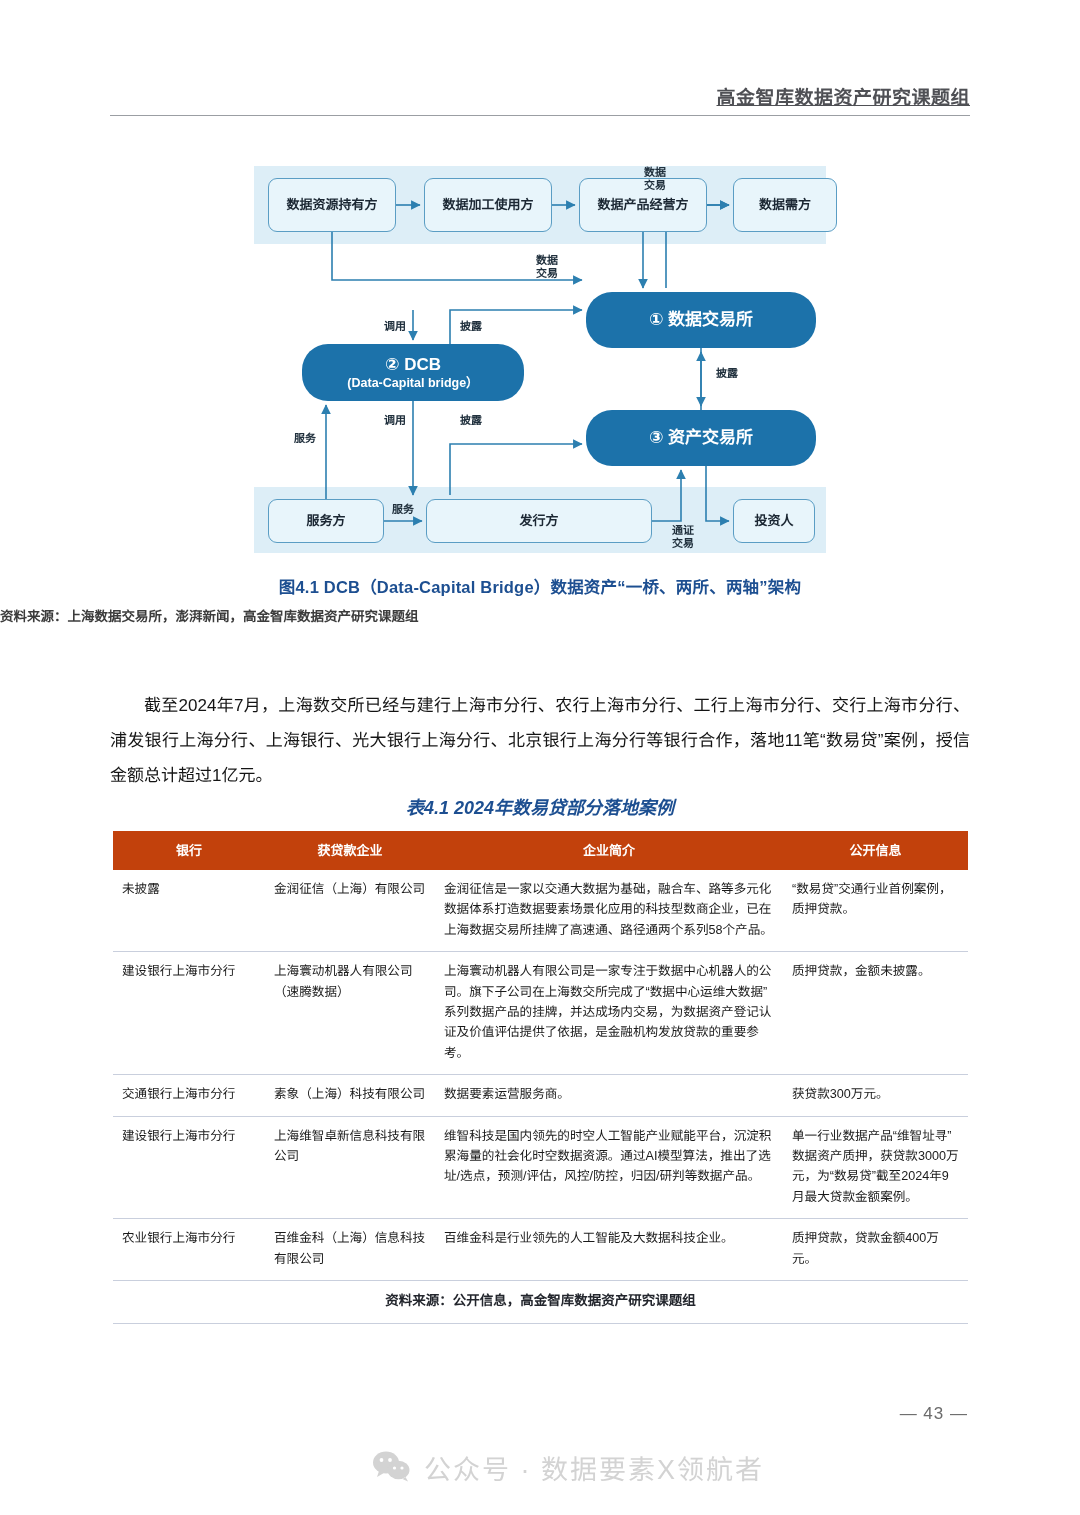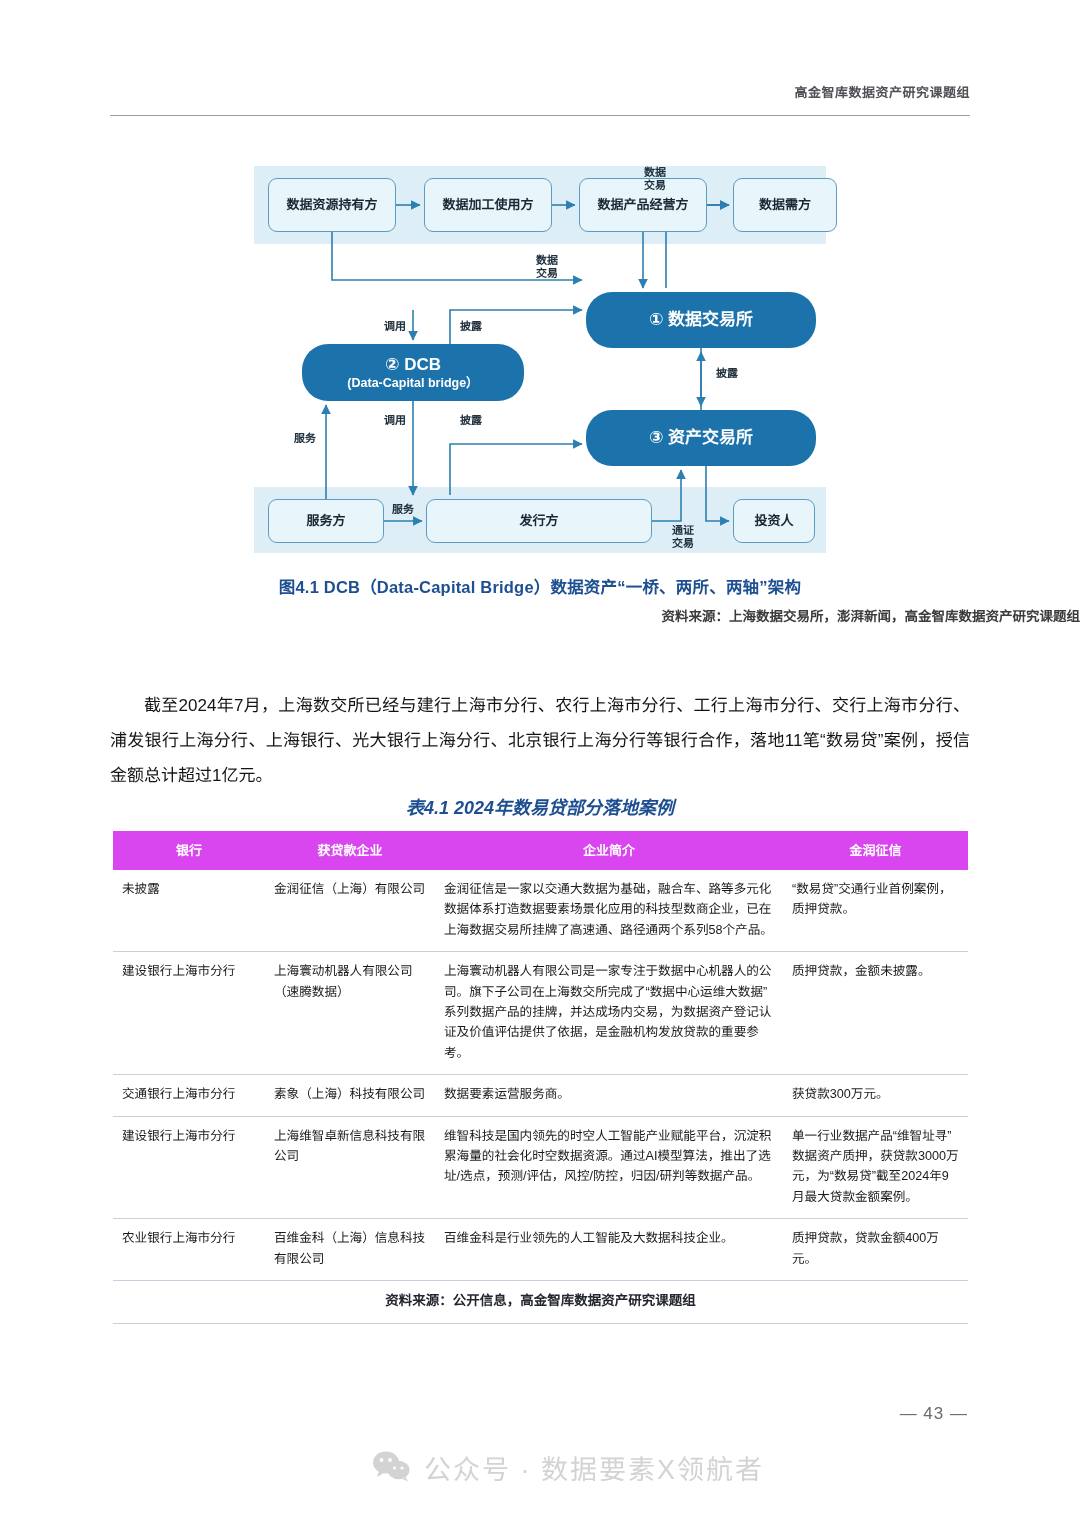--- a/index.html
+++ b/index.html
@@ -22,24 +22,25 @@
     position: absolute;
     top: 82px;
     left: 110px;
     width: 860px;
     height: 42px;
   }
   .page-header .hdr-text {
     position: absolute;
     right: 0;
     top: 0;
-    font-size: 13px;
+    font-size: 19px;
     font-weight: 700;
     color: #4f5055;
     letter-spacing: 0.5px;
+    text-decoration: underline;
   }
   .page-header .hdr-rule {
     position: absolute;
     left: 0;
     top: 33px;
     width: 860px;
     height: 1px;
     background: #9b9ea3;
   }
 
@@ -130,21 +131,21 @@
   .fig-caption {
     margin-top: 16px;
     text-align: center;
     font-size: 16.5px;
     font-weight: 700;
     color: #1d4f91;
     letter-spacing: 0.2px;
   }
   .fig-source {
     margin-top: 7px;
-    text-align: right;
+    text-align: left;
     font-size: 13.5px;
     font-weight: 700;
     color: #3c3c3c;
   }
 
   
   .body-para {
     position: absolute;
     top: 672px;
     left: 110px;
@@ -173,21 +174,21 @@
     top: 831px;
     left: 113px;
     width: 855px;
     border-collapse: collapse;
     font-size: 12.6px;
     line-height: 1.62;
     color: #1a1a1a;
     table-layout: fixed;
   }
   table.case-table thead th {
-    background: #d946ef;
+    background: #c2410c;
     color: #ffffff;
     font-size: 13px;
     font-weight: 700;
     padding: 9px 6px;
     text-align: center;
     border: none;
   }
   table.case-table tbody td {
     padding: 9px 9px 11px 9px;
     vertical-align: top;
@@ -357,21 +358,21 @@
     <col class="col-bank">
       <col class="col-company">
       <col class="col-profile">
       <col class="col-loan">
   </colgroup>
   <thead>
     <tr>
       <th>银行</th>
       <th>获贷款企业</th>
       <th>企业简介</th>
-      <th>金润征信</th>
+      <th>公开信息</th>
     </tr>
   </thead>
   <tbody>
     <tr>
       <td class="cell-bank">未披露</td>
       <td class="cell-company">金润征信（上海）有限公司</td>
       <td>金润征信是一家以交通大数据为基础，融合车、路等多元化数据体系打造数据要素场景化应用的科技型数商企业，已在上海数据交易所挂牌了高速通、路径通两个系列58个产品。</td>
       <td>“数易贷”交通行业首例案例，质押贷款。</td>
     </tr>
     <tr>

